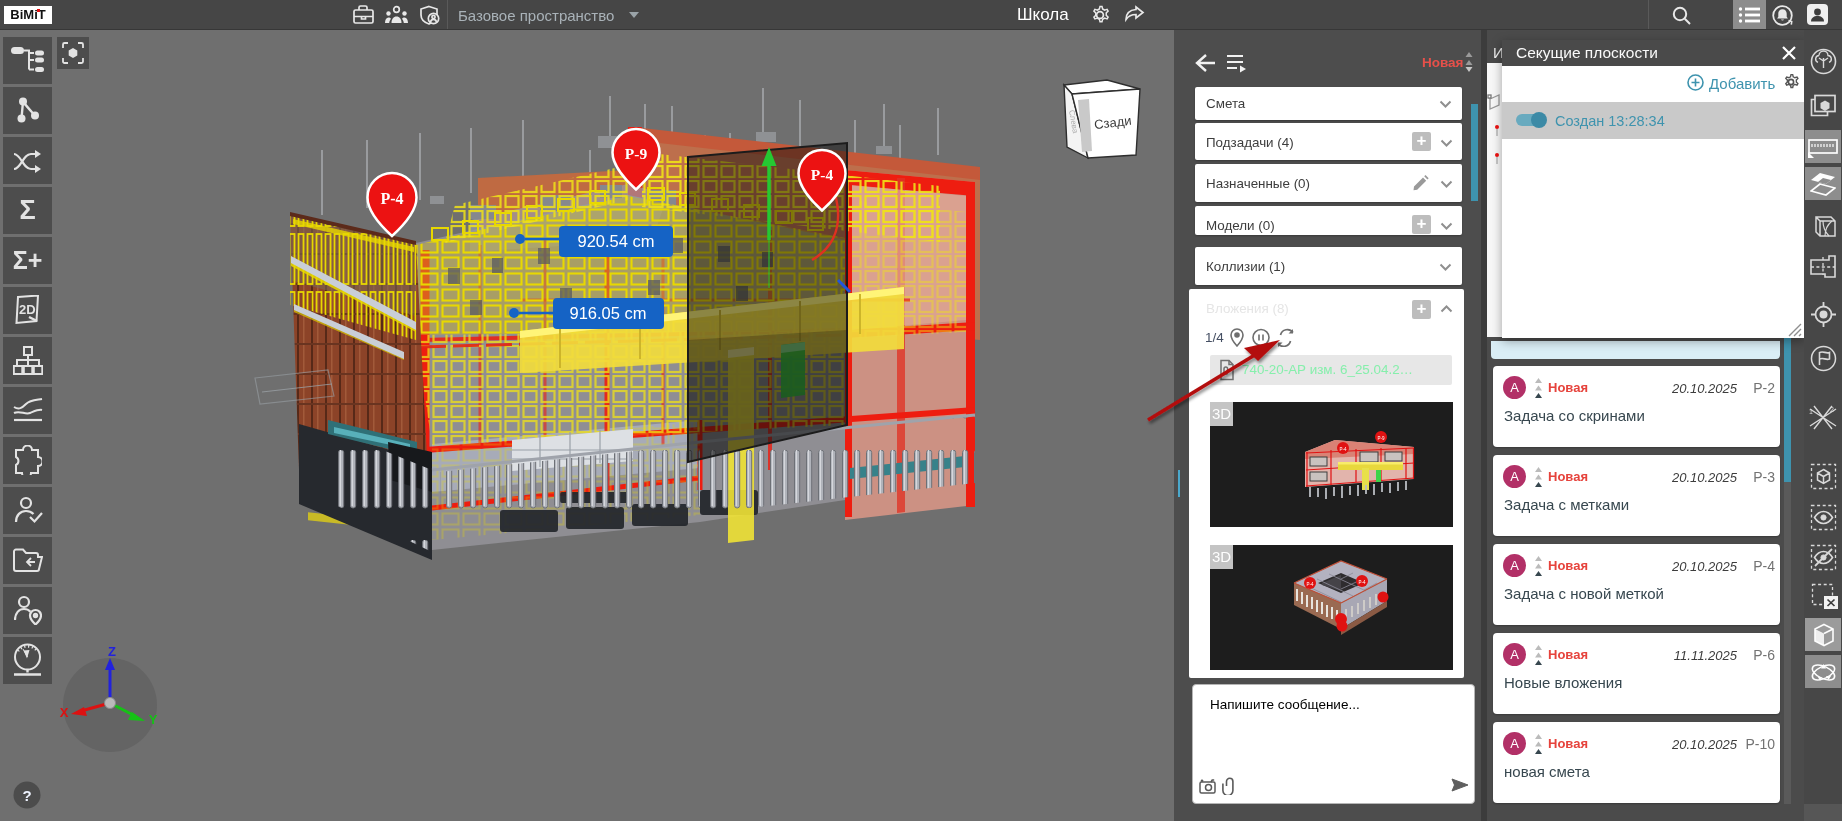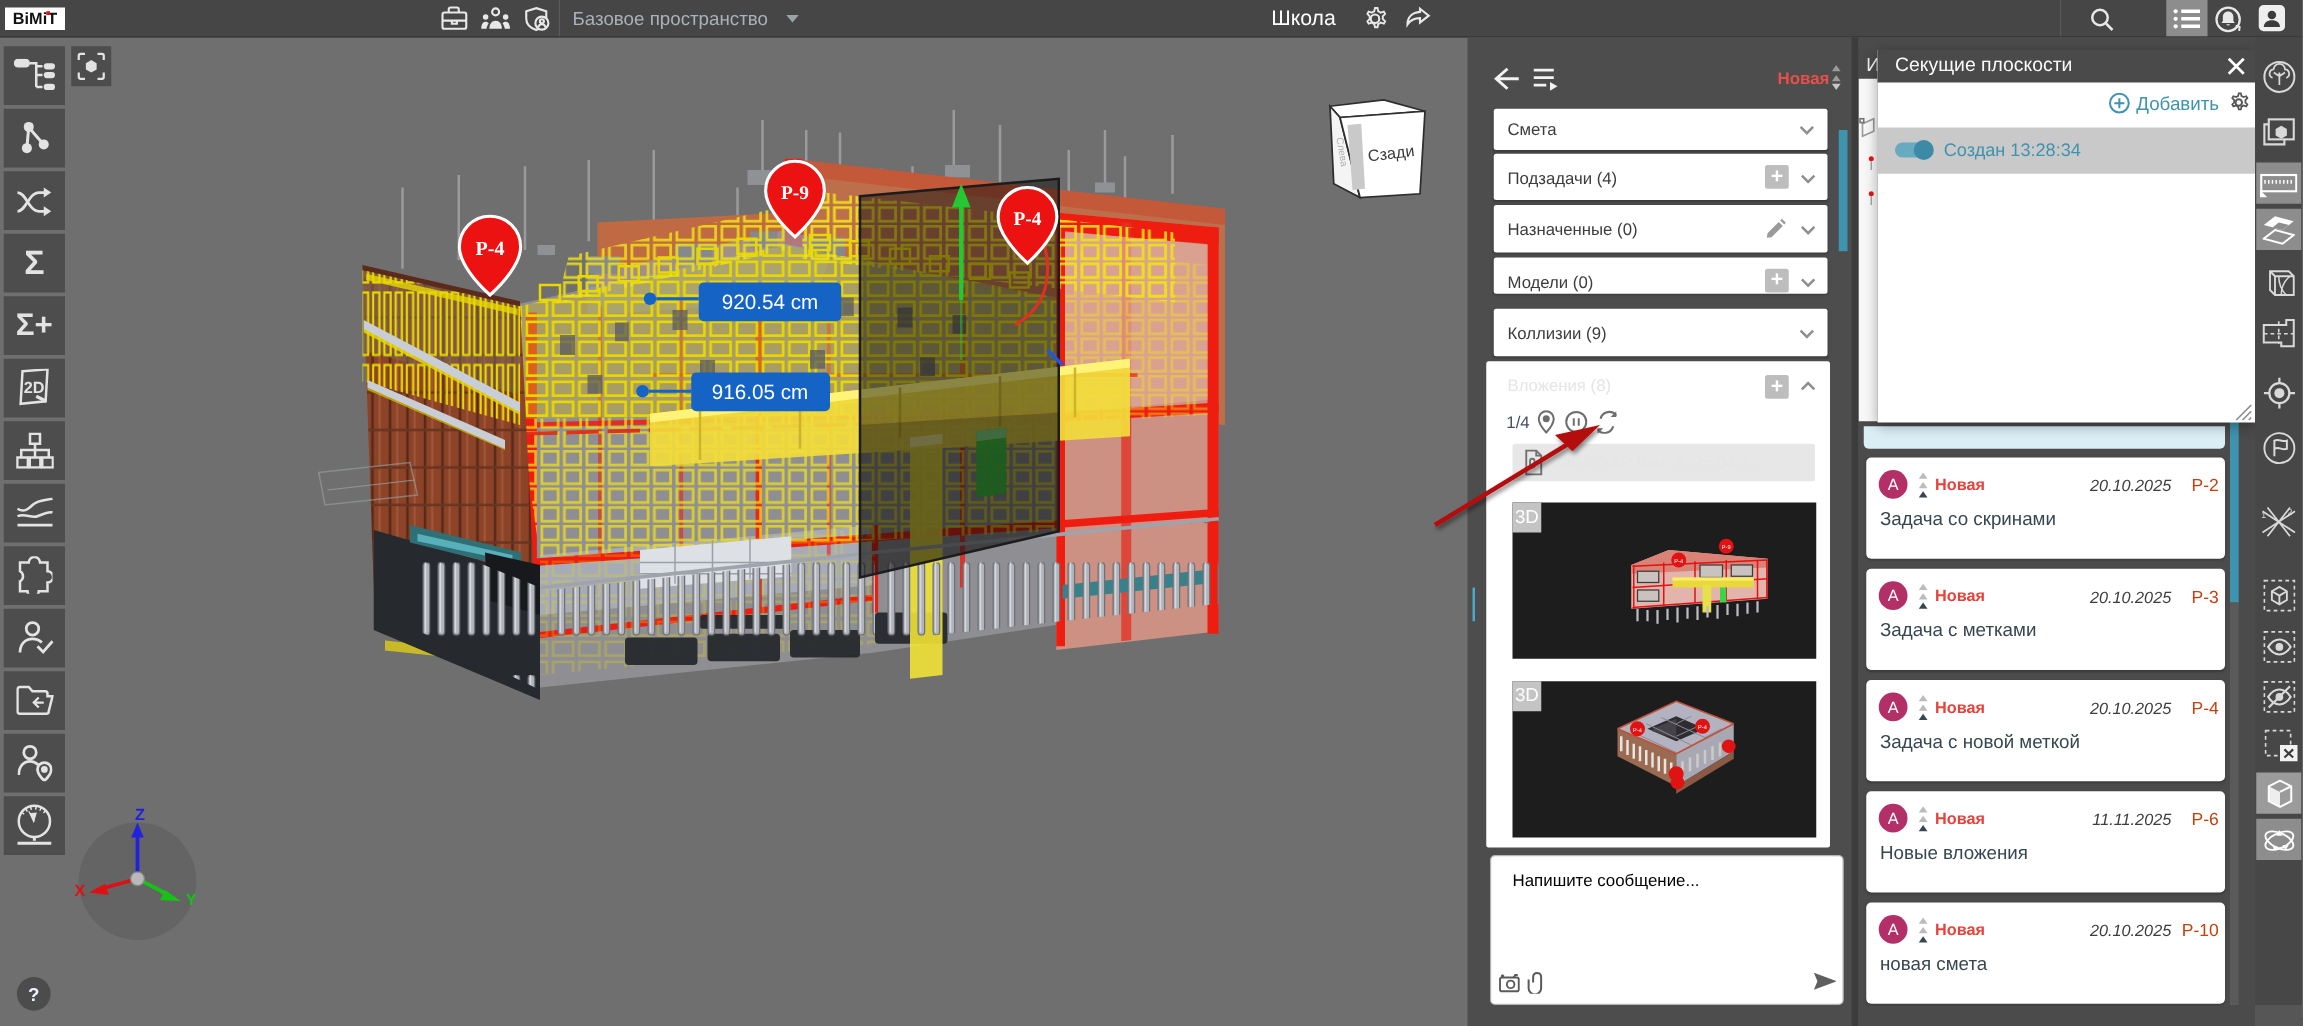--- a/index.html
+++ b/index.html
@@ -21,21 +21,21 @@
   .wcard { position:absolute; left:1195px; width:267px; background:#fff; border-radius:2px; box-shadow:0 1px 2px rgba(0,0,0,0.25); }
   .ctext { position:absolute; left:11px; font-size:13.4px; color:#3d3d3d; }
   .plus { position:absolute; width:19px; height:19px; background:#bdbdbd; border-radius:2px; color:#fff; text-align:center; line-height:17px; font-size:17px; font-weight:bold;}
   
   #tpanel { position:absolute; left:1487px; top:30px; width:317px; height:791px; background:#4b4b4b; }
   .tcard { position:absolute; left:1493px; width:287px; height:81px; background:#fff; border-radius:4px; box-shadow:0 1px 2px rgba(0,0,0,0.25); }
   .avat { position:absolute; left:10px; top:10px; width:23px; height:23px; border-radius:50%; background:#b23067;
      color:#fff; font-size:13px; text-align:center; line-height:23px; }
   .novaya { position:absolute; left:55px; top:14px; color:#e6433c; font-weight:bold; font-size:13px; }
   .tdate { position:absolute; right:43px; top:15px; color:#3d3d3d; font-size:13px;font-style:italic; }
-  .tnum { position:absolute; right:5px; top:14px; color:#c2410c; font-size:14px; }
+  .tnum { position:absolute; right:5px; top:14px; color:#737373; font-size:14px; }
   .ttitle { position:absolute; left:11px; top:41px; color:#37474f; font-size:15px; }
   .sortarr { position:absolute; left:41px; top:12px; }
   
   #popup { position:absolute; left:1502px; top:40px; width:302px; height:298px; background:#fff; box-shadow:0 3px 10px rgba(0,0,0,0.35); }
   #popup-title { position:absolute; left:1502px; top:40px; width:302px; height:26px; background:#4a4a4a; }
   
   #rsb { position:absolute; left:1804px; top:30px; width:38px; height:791px; background:#474747; }
   .rbtn { position:absolute; left:1805px; width:36px; height:33px; background:#8d8d8d; }
 </style>
 </head>
@@ -455,21 +455,21 @@
         </svg>
       </div>
     <div class="wcard" style="top:205.5px;height:29px;">
         <div class="ctext" style="top:12px;">Модели (0)</div>
       <div class="plus" style="right:31px;top:9px;">+</div>
       <svg class="abs" style="right:9px;top:16px;" width="13" height="8" fill="none" stroke="#8f8f8f" stroke-width="2">
           <path d="M1.5 1.5 L6.5 6.5 L11.5 1.5"></path>
         </svg>
       </div>
     <div class="wcard" style="top:247px;height:37.5px;">
-        <div class="ctext" style="top:12px;">Коллизии (9)</div>
+        <div class="ctext" style="top:12px;">Коллизии (1)</div>
       <svg class="abs" style="right:10px;top:16px;" width="13" height="8" fill="none" stroke="#8f8f8f" stroke-width="2">
           <path d="M1.5 1.5 L6.5 6.5 L11.5 1.5"></path>
         </svg>
       </div>
 
     <div class="abs" style="left:1189px;top:288.5px;width:275px;height:389px;background:#fff;border-radius:2px;"></div>
     <div class="abs" style="left:1206px;top:301px;font-size:13.4px;color:#e5e5e5;">Вложения (8)</div>
     <div class="plus" style="left:1412px;top:300px;">+</div>
     <svg class="abs" style="left:1440px;top:305px;" width="13" height="8" fill="none" stroke="#8f8f8f" stroke-width="2">
         <path d="M1.5 6.5 L6.5 1.5 L11.5 6.5"></path>
@@ -486,21 +486,21 @@
           <path d="M3.5 7 a7 7 0 0 1 12.5-2.5 M13.5 13 a7 7 0 0 1 -12.5 2.5" stroke-width="1.7"></path>
         <path d="M16 1 v4.5 h-4.5 z M1 19 v-4.5 h4.5 z" fill="#6e6e6e" stroke="none"></path>
         </g>
     </svg>
     <div class="abs" style="left:1210px;top:354.5px;width:242px;height:30.5px;background:#e7e7e7;border-radius:2px;"></div>
     <svg class="abs" style="left:1219px;top:359px;" width="16" height="22" viewBox="0 0 16 22" fill="none" stroke="#707070" stroke-width="1.5">
       <path d="M2 1.5 h8 l4 4 V20.5 h-12 z"></path>
         <path d="M10 1.5 v4 h4"></path>
       <rect x="5" y="8" width="3.6" height="7" rx="1.8"></rect>
     </svg>
-    <div class="abs" style="left:1242px;top:362px;font-size:13.4px;color:#e5e5e5;">740-20-АР изм. 6_25.04.2…</div>
+    <div class="abs" style="left:1242px;top:362px;font-size:13.4px;color:#86efac;">740-20-АР изм. 6_25.04.2…</div>
 
     <div class="abs" style="left:1210px;top:402px;width:243px;height:125px;background:#1d1d1d;"></div>
     <div class="abs" style="left:1210px;top:402px;width:23px;height:24px;background:#c4c4c4;color:#fdfdfd;font-size:15px;text-align:center;line-height:24px;">3D</div>
     <svg class="abs" style="left:1210px;top:402px;" width="243" height="125" viewBox="0 0 243 125" id="mini1">
       <polygon points="95,50 125,38 204,45 204,77 95,85" fill="#e2b4ac"></polygon>
       <polygon points="95,50 125,38 204,45 204,52 95,57" fill="#d98275"></polygon>
       <g stroke="#e01212" stroke-width="1.2" fill="none">
         <path d="M96 51 L204 46 M96 68 L204 61 M96 84 L204 76"></path>
         <path d="M97 50 v35 M121 48 v35 M146 47 v33 M171 46 v32 M196 46 v31 M203.5 46 v31"></path>
       </g>

